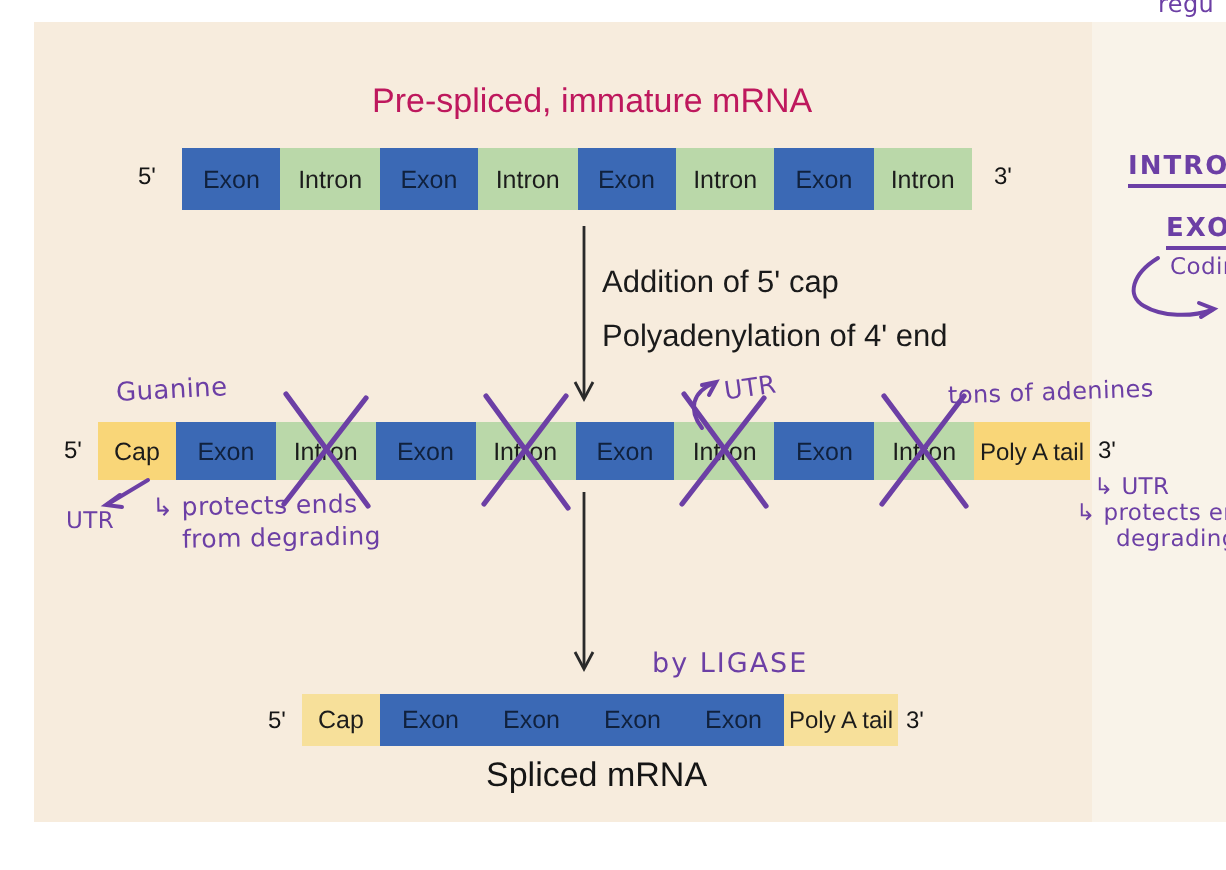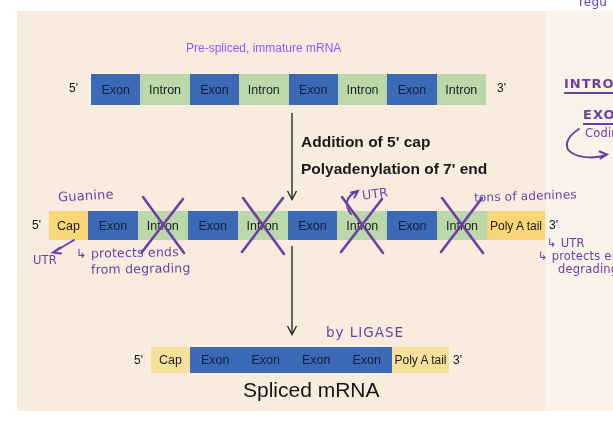--- a/index.html
+++ b/index.html
@@ -5,22 +5,22 @@
   html,body{margin:0;padding:0;background:#ffffff;}
   .canvas{
     position:relative;width:613px;height:435px;overflow:hidden;
     background:#ffffff;
     font-family:"Liberation Sans",sans-serif;
   }
   .panel{position:absolute;left:17px;top:11px;width:529px;height:400px;background:var(--cream,#f7ecdd);}
   .strip{position:absolute;left:546px;top:11px;width:67px;height:400px;background:var(--strip,#f9f3e9);}
   .overlay{position:absolute;left:0;top:0;width:613px;height:435px;pointer-events:none;}
 
-  .title{position:absolute;left:186px;top:41px;font-size:12px;color:#8b5cf6;}
-  .caption{position:absolute;left:243px;top:378px;font-size:21px;color:#151515;}
+  .title{position:absolute;left:186px;top:41px;font-size:17px;color:#be185d;}
+  .caption{position:absolute;left:243px;top:378px;font-size:17px;color:#151515;}
 
   .prime{position:absolute;font-size:12px;color:#151515;}
   .bar{position:absolute;display:flex;}
   .seg{display:flex;align-items:center;justify-content:center;font-size:12.5px;color:#1c1c1c;}
   .seg.exon{background:var(--exon,#3b69b5);color:#10213d;}
   .seg.intron{background:var(--intron,#bad8a9);}
   .seg.cap{background:var(--cap-yellow,#f9d678);}
   .seg.polya{background:var(--cap-yellow,#f9d678);font-size:12px;}
   .seg.cap3{background:var(--row3-yellow,#f7e09a);}
   .seg.polya3{background:var(--row3-yellow,#f7e09a);font-size:12px;}
@@ -30,21 +30,21 @@
   .row2-bar{left:49px;top:211px;width:496px;height:29px;}
   .row2-bar .seg{width:49.875px;}
   .row2-bar .seg.cap{width:39px;}
   .row2-bar .seg.polya{width:58px;}
   .row3-bar{left:151px;top:347px;width:298px;height:26px;}
   .row3-bar .seg.cap3{width:39px;}
   .row3-bar .exon-run{width:202px;background:var(--exon,#3b69b5);display:flex;align-items:center;justify-content:space-around;}
   .exon-run span{font-size:12.5px;color:#10213d;}
   .row3-bar .seg.polya3{width:57px;}
 
-  .step{position:absolute;font-size:15.5px;color:#1a1a1a;font-weight:bold;}
+  .step{position:absolute;font-size:15.5px;color:#1a1a1a;}
   .uline{border-bottom:2px solid var(--ink,#6c3fa5);padding-bottom:1px;}
 
   .hand{position:absolute;font-family:"DejaVu Sans",sans-serif;color:var(--ink,#6c3fa5);letter-spacing:.2px;white-space:nowrap;}
   .hand-ul{border-bottom:2px solid var(--ink,#6c3fa5);padding-bottom:1px;letter-spacing:1px;font-weight:bold;}
 </style>
 </head>
 <body>
 
 <div class="canvas">
   <div class="panel"></div>
@@ -59,21 +59,21 @@
     <div class="seg exon">Exon</div>
     <div class="seg intron">Intron</div>
     <div class="seg exon">Exon</div>
     <div class="seg intron">Intron</div>
     <div class="seg exon">Exon</div>
     <div class="seg intron">Intron</div>
   </div>
   <span class="prime" style="left:497px;top:81px;">3'</span>
 
   <div class="step" style="left:301px;top:133px;">Addition of 5' cap</div>
-  <div class="step" style="left:301px;top:160px;">Polyadenylation of 7' end</div>
+  <div class="step" style="left:301px;top:160px;">Polyadenylation of 4' end</div>
 
   <span class="prime" style="left:32px;top:218px;">5'</span>
   <div class="bar row2-bar">
     <div class="seg cap">Cap</div>
     <div class="seg exon">Exon</div>
     <div class="seg intron">Intron</div>
     <div class="seg exon">Exon</div>
     <div class="seg intron">Intron</div>
     <div class="seg exon">Exon</div>
     <div class="seg intron">Intron</div>

